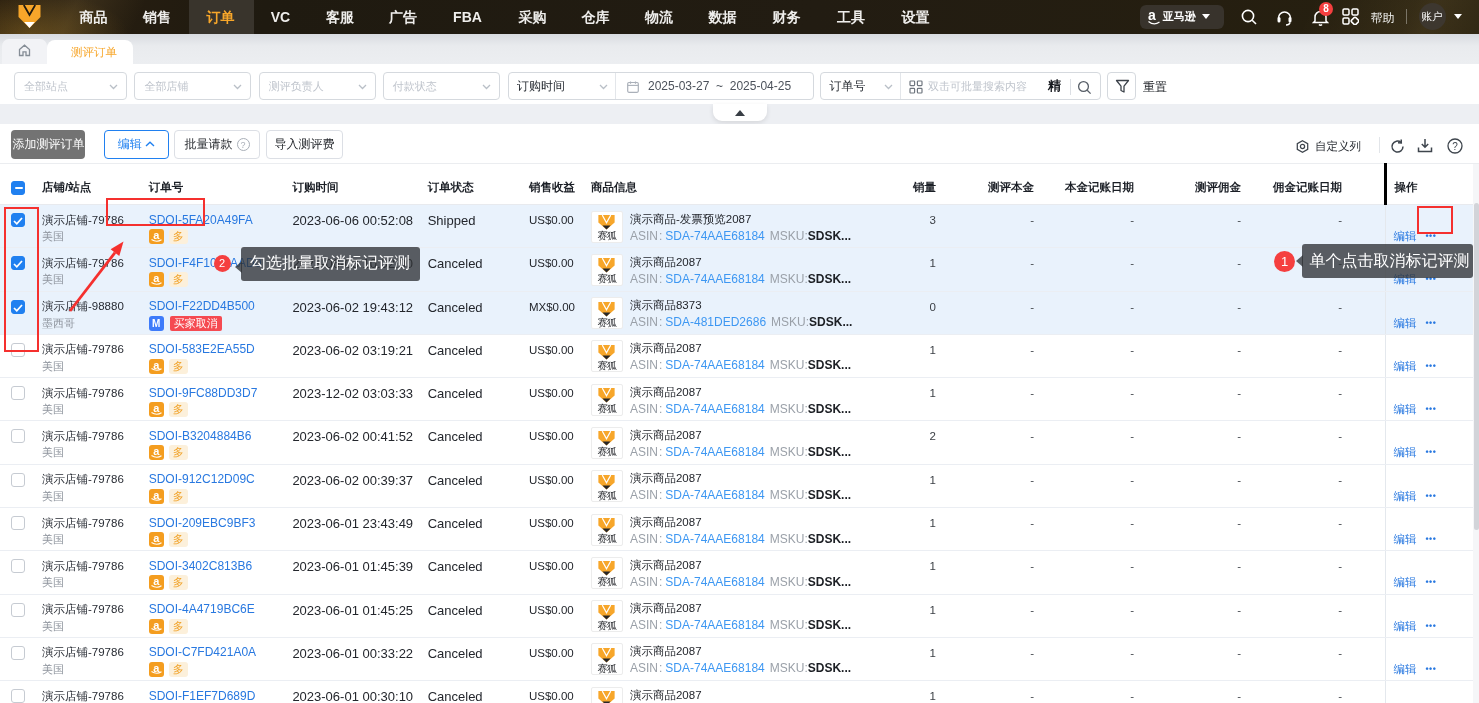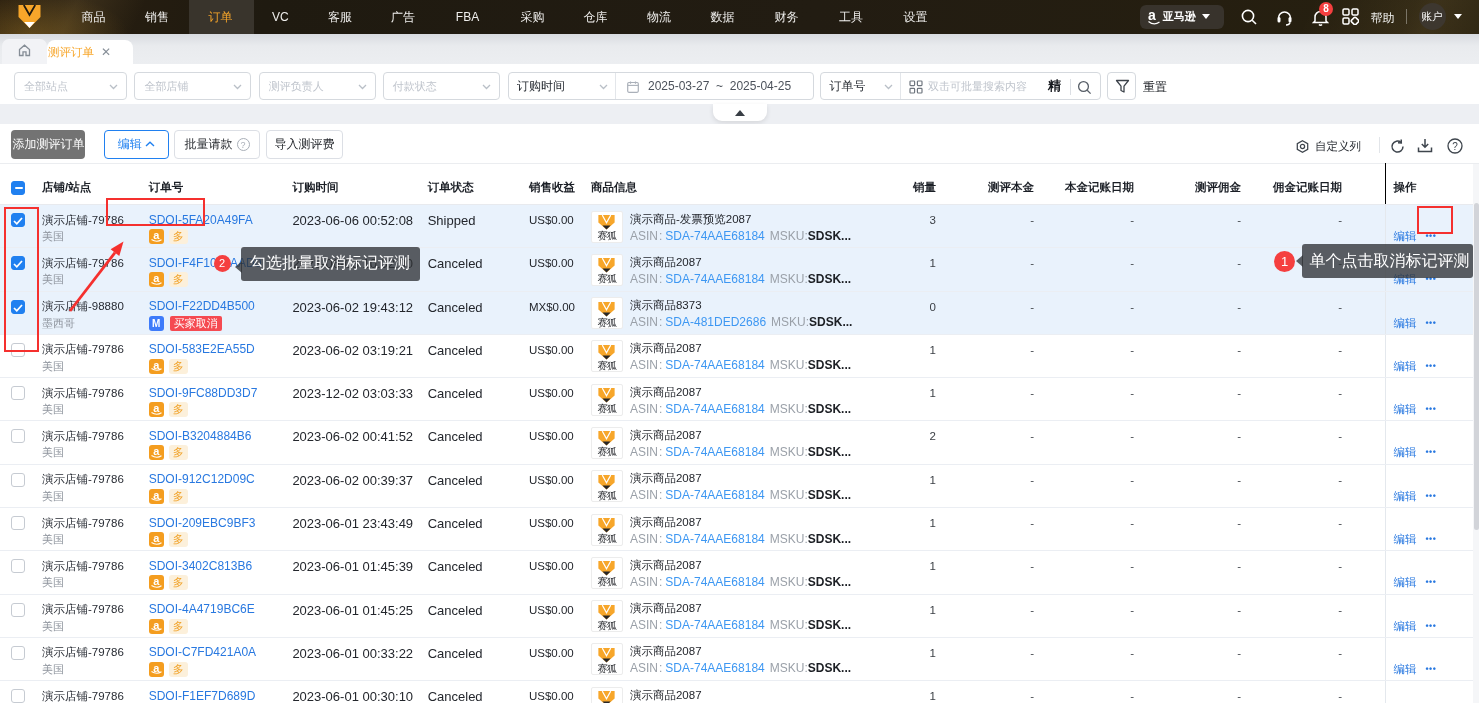--- a/index.html
+++ b/index.html
@@ -1,19 +1,19 @@
 <!DOCTYPE html>
 <html><head><meta charset="utf-8"><style>
 *{margin:0;padding:0;box-sizing:border-box}
 body{font-family:"Liberation Sans",sans-serif;width:1479px;height:703px;overflow:hidden;background:#fff}
 #app{position:relative;width:1479px;height:703px;overflow:hidden}
 
 #nav{position:absolute;left:0;top:0;width:1479px;height:34px;background:radial-gradient(140px 60px at 30px 34px,rgba(190,140,35,0.30),rgba(190,140,35,0) 70%),linear-gradient(100deg,#2a1f10 0%,#1f1a10 18%,#221c12 55%,#27200f 100%);}
 #nav .streak{position:absolute;top:0;height:34px;background:linear-gradient(115deg,transparent 20%,rgba(255,210,120,0.07) 45%,rgba(255,210,120,0.10) 50%,transparent 75%);width:260px}
-#navitems .ni{position:absolute;top:0;transform:translateX(-50%);line-height:34px;color:#efeeec;font-size:12px;font-weight:400;white-space:nowrap}
+#navitems .ni{position:absolute;top:0;transform:translateX(-50%);line-height:34px;color:#efeeec;font-size:14px;font-weight:700;white-space:nowrap}
 #navitems .actbg{position:absolute;left:189px;top:0;width:64.5px;height:34px;background:#39342c}
 #navitems .ni.act{color:#F7A62A}
 #logo{position:absolute;left:17.7px;top:5px}
 #amzbtn{position:absolute;left:1140px;top:4.5px;width:84px;height:24px;background:#38332c;border-radius:6px;color:#fff;display:flex;align-items:center}
 #amzbtn .aa{position:relative;font-weight:bold;font-size:14px;margin-left:8px;line-height:1;top:-2px}
 #amzbtn .at{font-size:11px;font-weight:600;margin-left:7px}
 #amzbtn .tri{margin-left:6px}
 .tri{width:0;height:0;border-left:4.5px solid transparent;border-right:4.5px solid transparent;border-top:5px solid #fff}
 .nico{position:absolute;top:8px}
 #help{position:absolute;left:1370.5px;top:10px;color:#f0f0ee;font-size:12px}
@@ -80,21 +80,21 @@
 .pinfo{margin-left:7px}
 .ptitle{font-size:11.5px;color:#23262c;line-height:15px;margin-top:1px;white-space:nowrap}
 .pasin{font-size:12px;line-height:15px;margin-top:2px;white-space:nowrap}
 .pasin .gy{color:#9aa0a8}
 #tbl td.dash{color:#43474d}
 #tbl td.mny{font-size:11.5px;color:#23262c;padding-top:9px;white-space:nowrap}
 .tsb{background:#f5f6f8}
 #tbl tr.sel .tsb{background:#f5f6f8}
 
 .top{border-left:1px solid #e4e8ed}
-th.top{border-left:1px solid #000000;padding-left:7px!important}
+th.top{border-left:3px solid #000000;padding-left:7px!important}
 td.top{padding-left:7px!important}
 
 #ddpanel{position:absolute;left:104px;top:162px;width:93px;height:68px;background:#fff;border-radius:4px;box-shadow:0 4px 14px rgba(0,0,0,0.16);z-index:30;padding-top:4px}
 #ddpanel .it{height:30px;line-height:30px;padding-left:14px;font-size:12px;color:#23262b;white-space:nowrap}
 .redrect{position:absolute;border:2px solid #F5302E;z-index:40}
 #rr1{left:3.5px;top:207px;width:35px;height:145px}
 #rr2{left:105.7px;top:198.3px;width:99.7px;height:27.7px}
 #rr3{left:1416.5px;top:205.5px;width:36.5px;height:28.5px}
 #arrow{position:absolute;left:0;top:0;z-index:41}
 .badge{position:absolute;border-radius:50%;background:#F53F3F;color:#fff;text-align:center;z-index:45}
@@ -169,21 +169,21 @@
  <div id="help">帮助</div>
  <div id="nsep"></div>
  <div id="acct">账户</div>
  <div id="acct2" class="tri"></div>
 </div>
 
 <div id="tabbar">
  <div id="hometab"><svg style="margin:5px 0 0 16px" width="13" height="13" viewBox="0 0 13 13">
           <path d="M1.5 5.5 L6.5 1.2 L11.5 5.5 V11.5 H8 V7.8 H5 V11.5 H1.5 Z" fill="none" stroke="#858d96" stroke-width="1.3"></path>
         </svg></div>
- <div id="acttab"><span style="margin-left:1px">测评订单</span><span class="x">✕</span></div>
+ <div id="acttab"><span style="margin-left:24px">测评订单</span><span class="x">✕</span></div>
 </div>
 
 <div id="filterwrap">
  <div class="sel-box" style="left:14px;width:113px">全部站点<span class="chev">
           <svg width="9" height="6" viewBox="0 0 9 6">
             <path d="M1 1 L4.5 4.5 L8 1" fill="none" stroke="#b9bfc7" stroke-width="1.3"></path>
           </svg>
         </span></div>
  <div class="sel-box" style="left:134.4px;width:116.6px">全部店铺<span class="chev">
           <svg width="9" height="6" viewBox="0 0 9 6">

